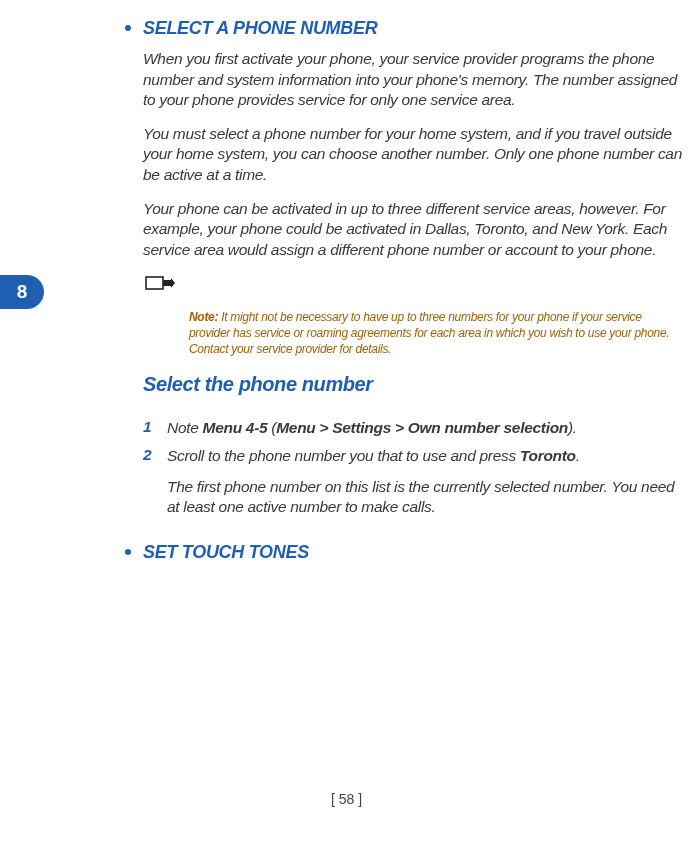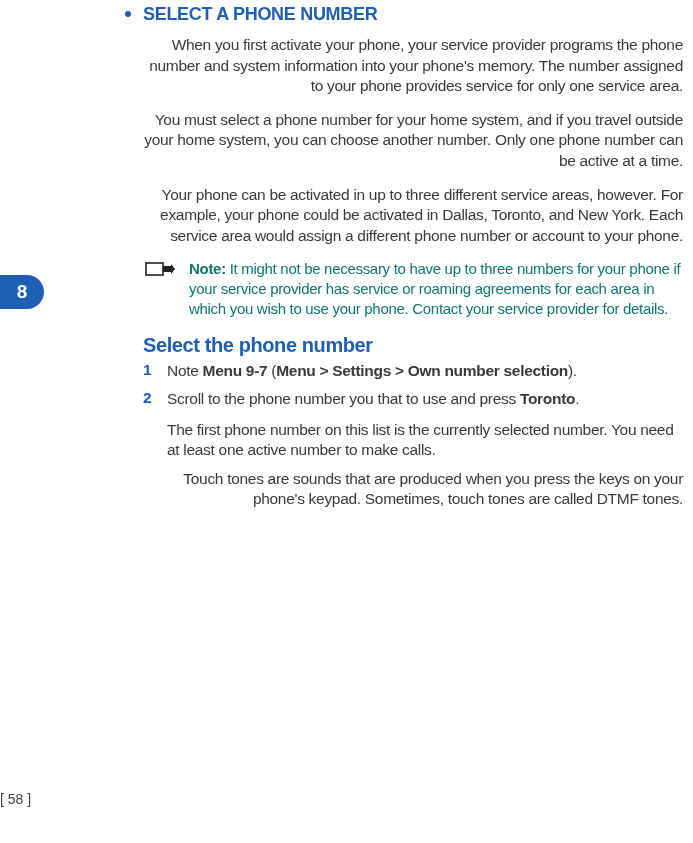--- a/index.html
+++ b/index.html
@@ -24,22 +24,23 @@
       justify-content: center;
     }
     .chapter-tab span {
       color: #fff;
       font-size: 19px;
       font-weight: bold;
     }
     .content {
       position: absolute;
       left: 143px;
-      top: 4px;
+      top: 18px;
       width: 540px;
+      font-style: italic;
     }
     .bullet-heading {
       position: relative;
       color: #1e5fb4;
       font-size: 18px;
       font-weight: bold;
       margin-bottom: 10px;
       padding-left: 32px;
       margin-left: -32px;
       letter-spacing: -0.3px;
@@ -52,45 +53,45 @@
       height: 6px;
       background: #1e5fb4;
       border-radius: 50%;
     }
     .para {
       font-size: 15.5px;
       line-height: 1.33;
       margin-bottom: 13px;
       color: #3a3a3a;
       letter-spacing: -0.3px;
-      text-align: right;
     }
     .note-block {
       display: flex;
       align-items: flex-start;
       gap: 14px;
       margin-bottom: 15px;
       padding-left: 2px;
     }
     .note-icon {
       flex-shrink: 0;
       margin-top: 3px;
     }
     .note-text {
-      font-size: 15px;
+      font-size: 12px;
       line-height: 1.33;
-      color: #0f766e;
+      color: #a16207;
       letter-spacing: -0.3px;
+      margin-top: 37px;
     }
     .note-text .bold { font-weight: bold; }
     .subheading {
       color: #1e5fb4;
       font-size: 20px;
       font-weight: bold;
-      margin-bottom: 4px;
+      margin-bottom: 22px;
       letter-spacing: -0.4px;
     }
     .step {
       display: flex;
       align-items: flex-start;
       gap: 14px;
       margin-bottom: 7px;
     }
     .step-num {
       color: #1e5fb4;
@@ -105,29 +106,29 @@
       color: #3a3a3a;
       letter-spacing: -0.3px;
     }
     .step-text .bold { font-weight: bold; }
     .step-followup {
       margin-left: 24px;
       font-size: 15.5px;
       line-height: 1.33;
       color: #3a3a3a;
       margin-top: 10px;
-      margin-bottom: 8px;
+      margin-bottom: 24px;
       letter-spacing: -0.3px;
     }
     .page-footer {
       position: absolute;
       bottom: 36px;
       left: 0;
       width: 100%;
-      text-align: left;
+      text-align: center;
       font-size: 14px;
       color: #444;
     }
     .section2-wrap { margin-top: 4px; }
   </style>
 </head>
 <body>
 
 <div class="chapter-tab">
   <span>8</span>
@@ -154,32 +155,35 @@
     <div class="note-text">
       <span class="bold">Note:</span><span>  It might not be necessary to have up to three numbers for your phone if your service provider has service or roaming agreements for each area in which you wish to use your phone. Contact your service provider for details.</span>
     </div>
   </div>
 
   <div class="subheading">Select the phone number</div>
 
   <div class="step">
     <span class="step-num">1</span>
     <div class="step-text">
-      <span>Note </span><span class="bold">Menu 9-7</span><span> (</span><span class="bold">Menu &gt; Settings &gt; Own number selection</span><span>).</span>
+      <span>Note </span><span class="bold">Menu 4-5</span><span> (</span><span class="bold">Menu &gt; Settings &gt; Own number selection</span><span>).</span>
     </div>
   </div>
 
   <div class="step">
     <span class="step-num">2</span>
     <div class="step-text">
       <span>Scroll to the phone number you that to use and press </span><span class="bold">Toronto</span><span>.</span>
     </div>
   </div>
 
   <p class="step-followup">The first phone number on this list is the currently selected number. You need at least one active number to make calls.</p>
 
   <div class="section2-wrap">
-    <p class="para">Touch tones are sounds that are produced when you press the keys on your phone's keypad. Sometimes, touch tones are called DTMF tones.</p>
+    <div class="bullet-heading">
+      <span class="bullet-dot"></span>
+      <span>SET TOUCH TONES</span>
+    </div>
   </div>
 
 </div>
 
 <div class="page-footer">[ 58 ]</div>
 
 </body></html>

